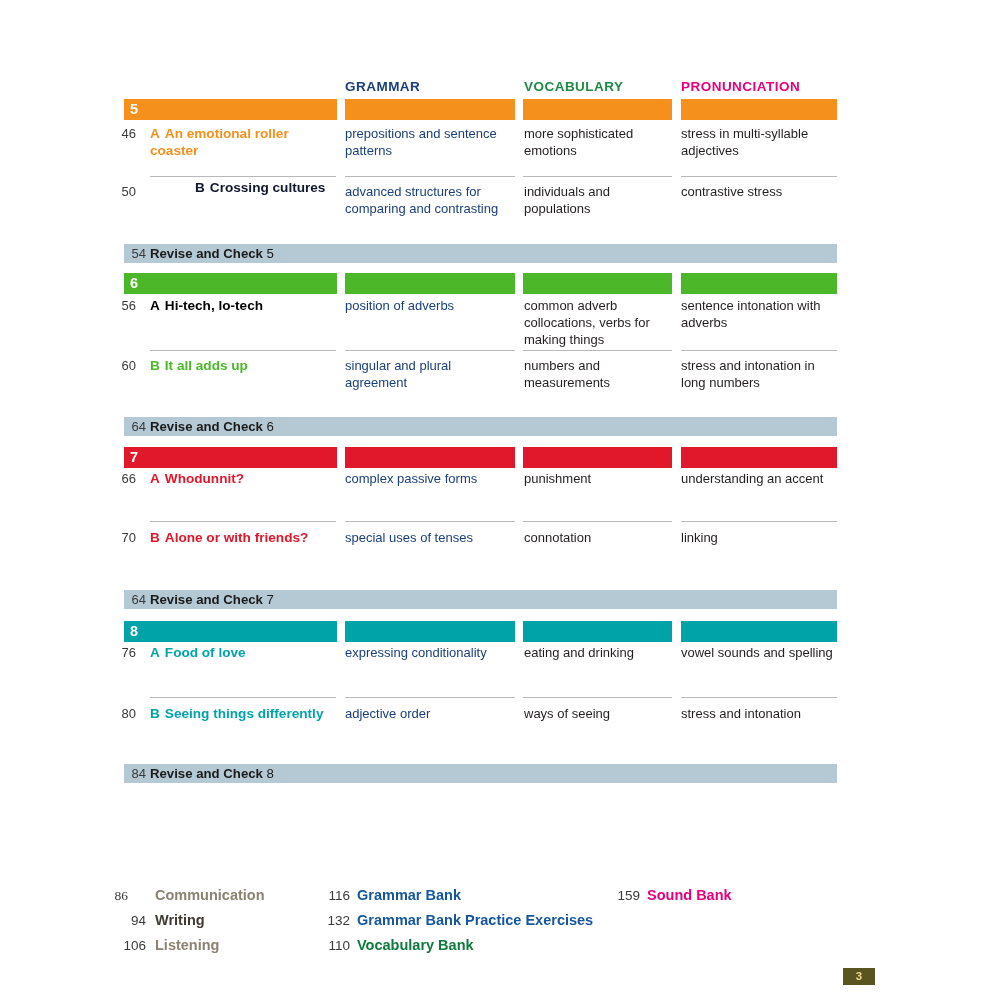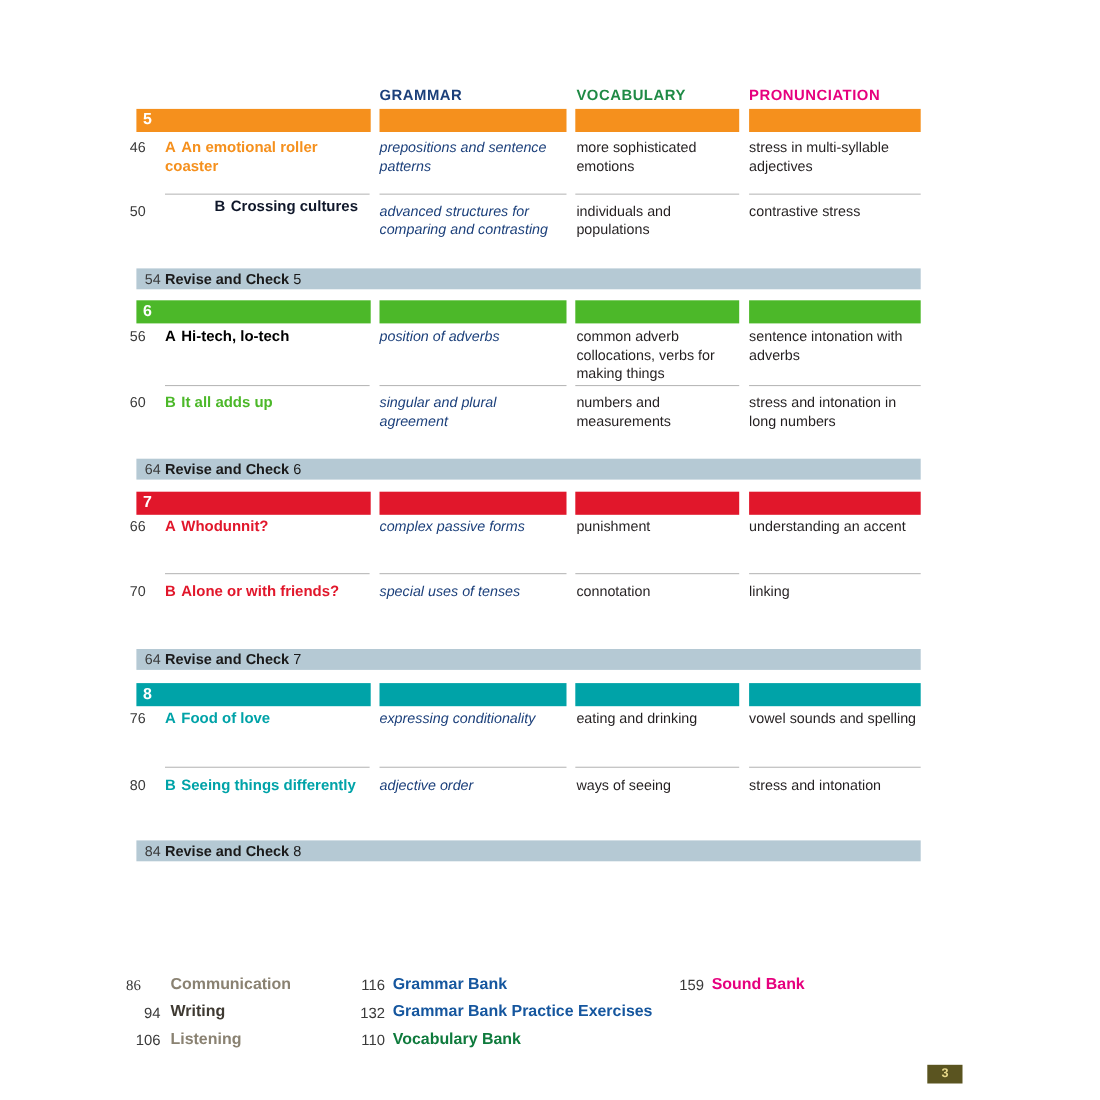--- a/index.html
+++ b/index.html
@@ -9,21 +9,21 @@
     background:#ffffff;
     font-family:"Liberation Sans", sans-serif;
     color:#231f20;
     overflow:hidden;
     position:relative;
   }
   .page{position:absolute;left:0;top:0;width:1000px;height:1000px;}
 
   
   
-  .col-pageno{position:absolute;left:118px;width:28px;}
+  .col-pageno{position:absolute;left:108px;width:28px;text-align:right;}
   .col-title {position:absolute;left:150px;width:185px;}
   .col-gram  {position:absolute;left:345px;width:168px;}
   .col-vocab {position:absolute;left:524px;width:148px;}
   .col-pron  {position:absolute;left:681px;width:158px;}
 
   
   .headers{position:absolute;left:0;top:79px;height:16px;}
   .hdr{
     position:absolute;
     font-size:13.5px;font-weight:bold;letter-spacing:.035em;
@@ -53,21 +53,21 @@
   .pageno{
     font-size:13px;color:#3a3a3a;line-height:16.5px;
     font-family:"Liberation Sans", sans-serif;
   }
   .lesson-letter{font-weight:bold;margin-right:5px;}
   .lesson-title{font-weight:bold;font-size:13.6px;line-height:17px;}
   .cell{
     font-size:13px;line-height:17px;color:#231f20;
     font-family:"Liberation Sans", sans-serif;
   }
-  .cell.gram{color:#1b3f7a;font-style:italic;}
+  .cell.gram{color:#1b3f7a;}
 
   
   .rc-bar{
     position:absolute;left:124px;width:713px;height:19px;
     background:#b5c9d4;
   }
   .rc-label{
     position:absolute;left:150px;height:19px;line-height:19px;
     font-size:13.2px;color:#1a1a1a;
   }

